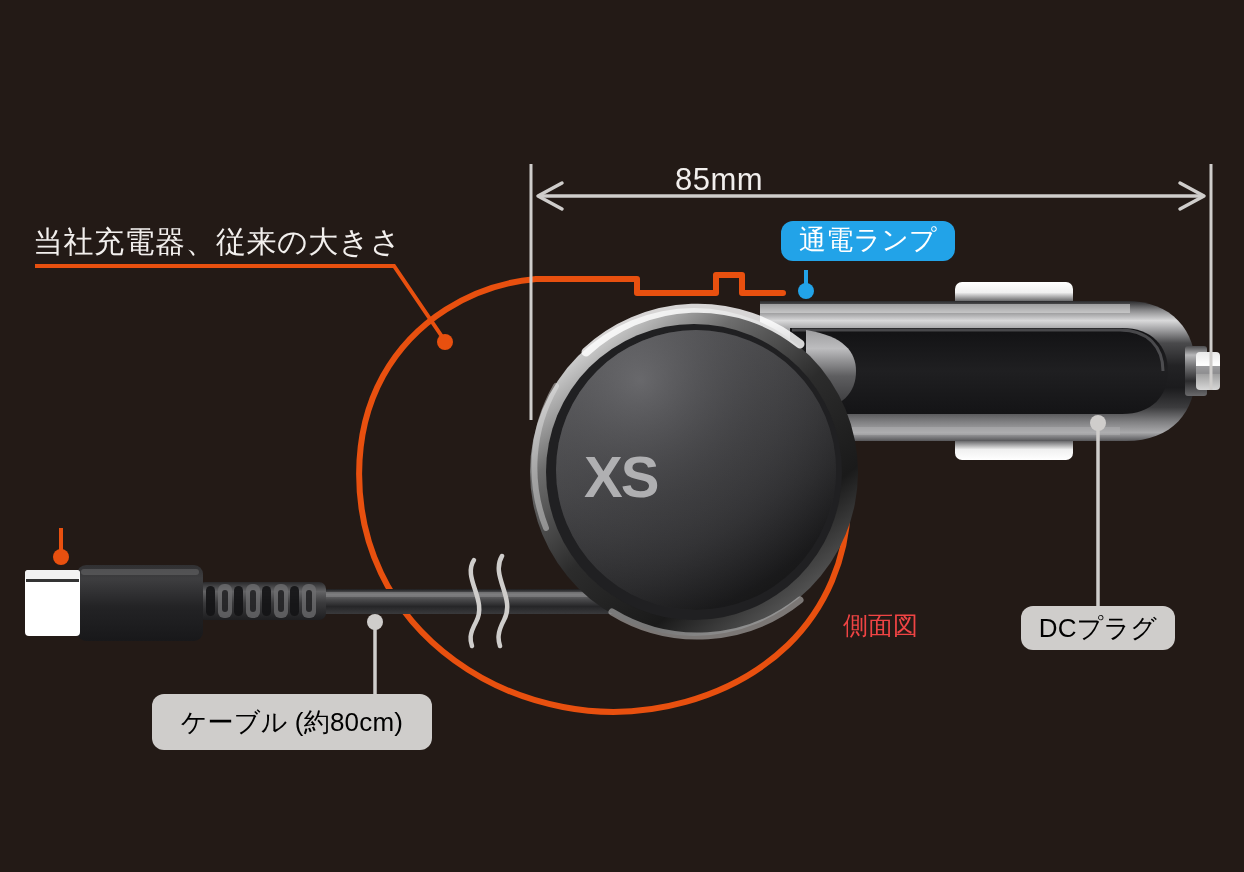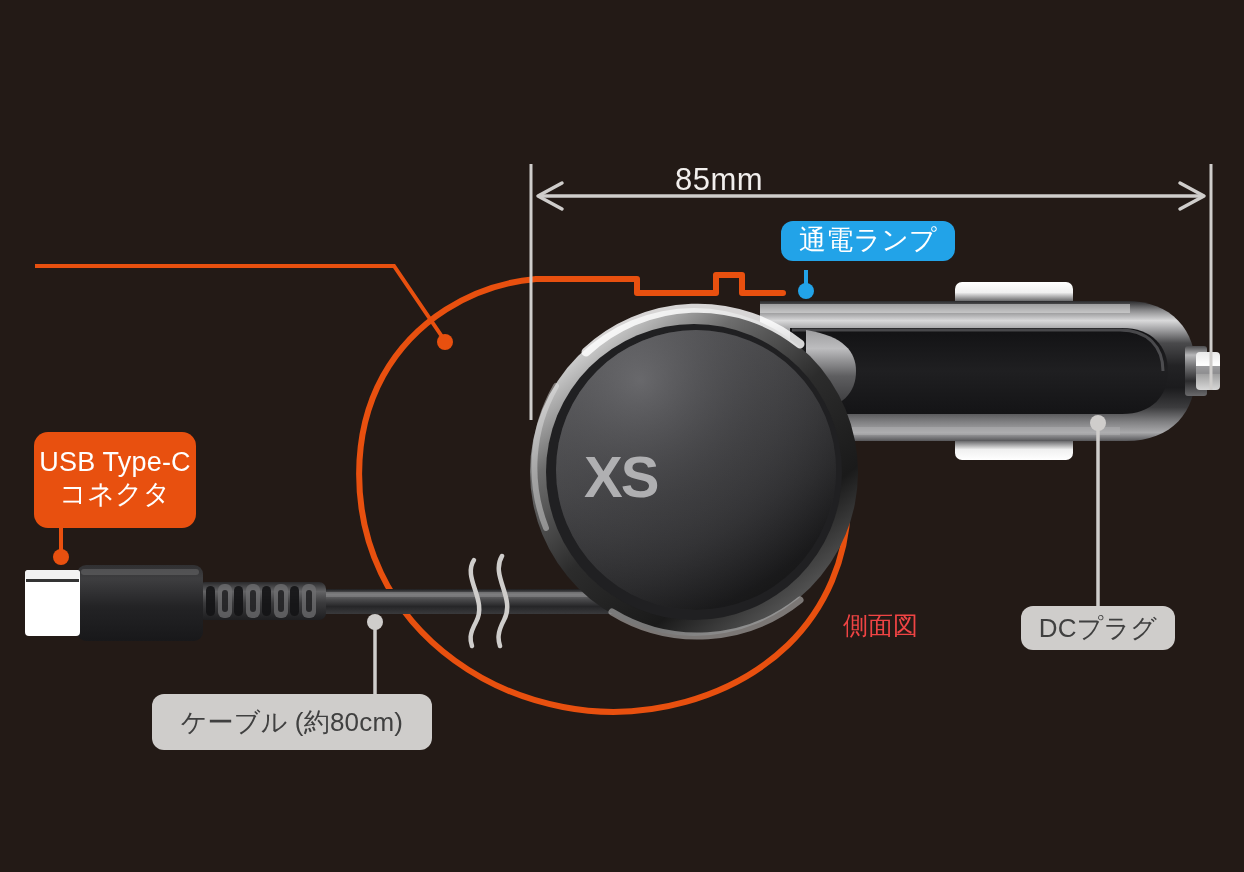--- a/index.html
+++ b/index.html
@@ -42,21 +42,21 @@
     color: #ffffff;
     border-radius: 14px;
   }
   .chip-cyan {
     background: #22a3e8;
     color: #ffffff;
     border-radius: 12px;
   }
   .chip-grey {
     background: #cfcdcb;
-    color: #404040;
+    color: #000000;
     border-radius: 12px;
   }
 
   #chip-usbc {
     left: 34px; top: 432px;
     width: 162px; height: 96px;
     font-size: 27px;
     padding-bottom: 2px;
   }
   #chip-usbc .l1 { font-size: 27px; }
@@ -330,27 +330,24 @@
     <g>
       <line x1="61" y1="528" x2="61" y2="552" stroke="#e8500f" stroke-width="4"></line>
       <circle cx="61" cy="557" r="8" fill="#e8500f"></circle>
     </g>
   </svg>
 
   <div class="plaintext" id="txt-dim">
     <span>85mm</span>
   </div>
 
+  <div class="plaintext" id="txt-compare">当社充電器、従来の大きさ</div>
 
   <div class="plaintext" id="txt-sideview">側面図</div>
 
-  <div class="chip chip-orange" id="chip-usbc">
-    <div class="l1">USB Type-C</div>
-    <div class="l2">コネクタ</div>
-  </div>
 
   <div class="chip chip-cyan" id="chip-lamp">通電ランプ</div>
 
   <div class="chip chip-grey" id="chip-dc">DCプラグ</div>
 
   <div class="chip chip-grey" id="chip-cable">ケーブル (約80cm)</div>
 
 </div>
 
 </body></html>

